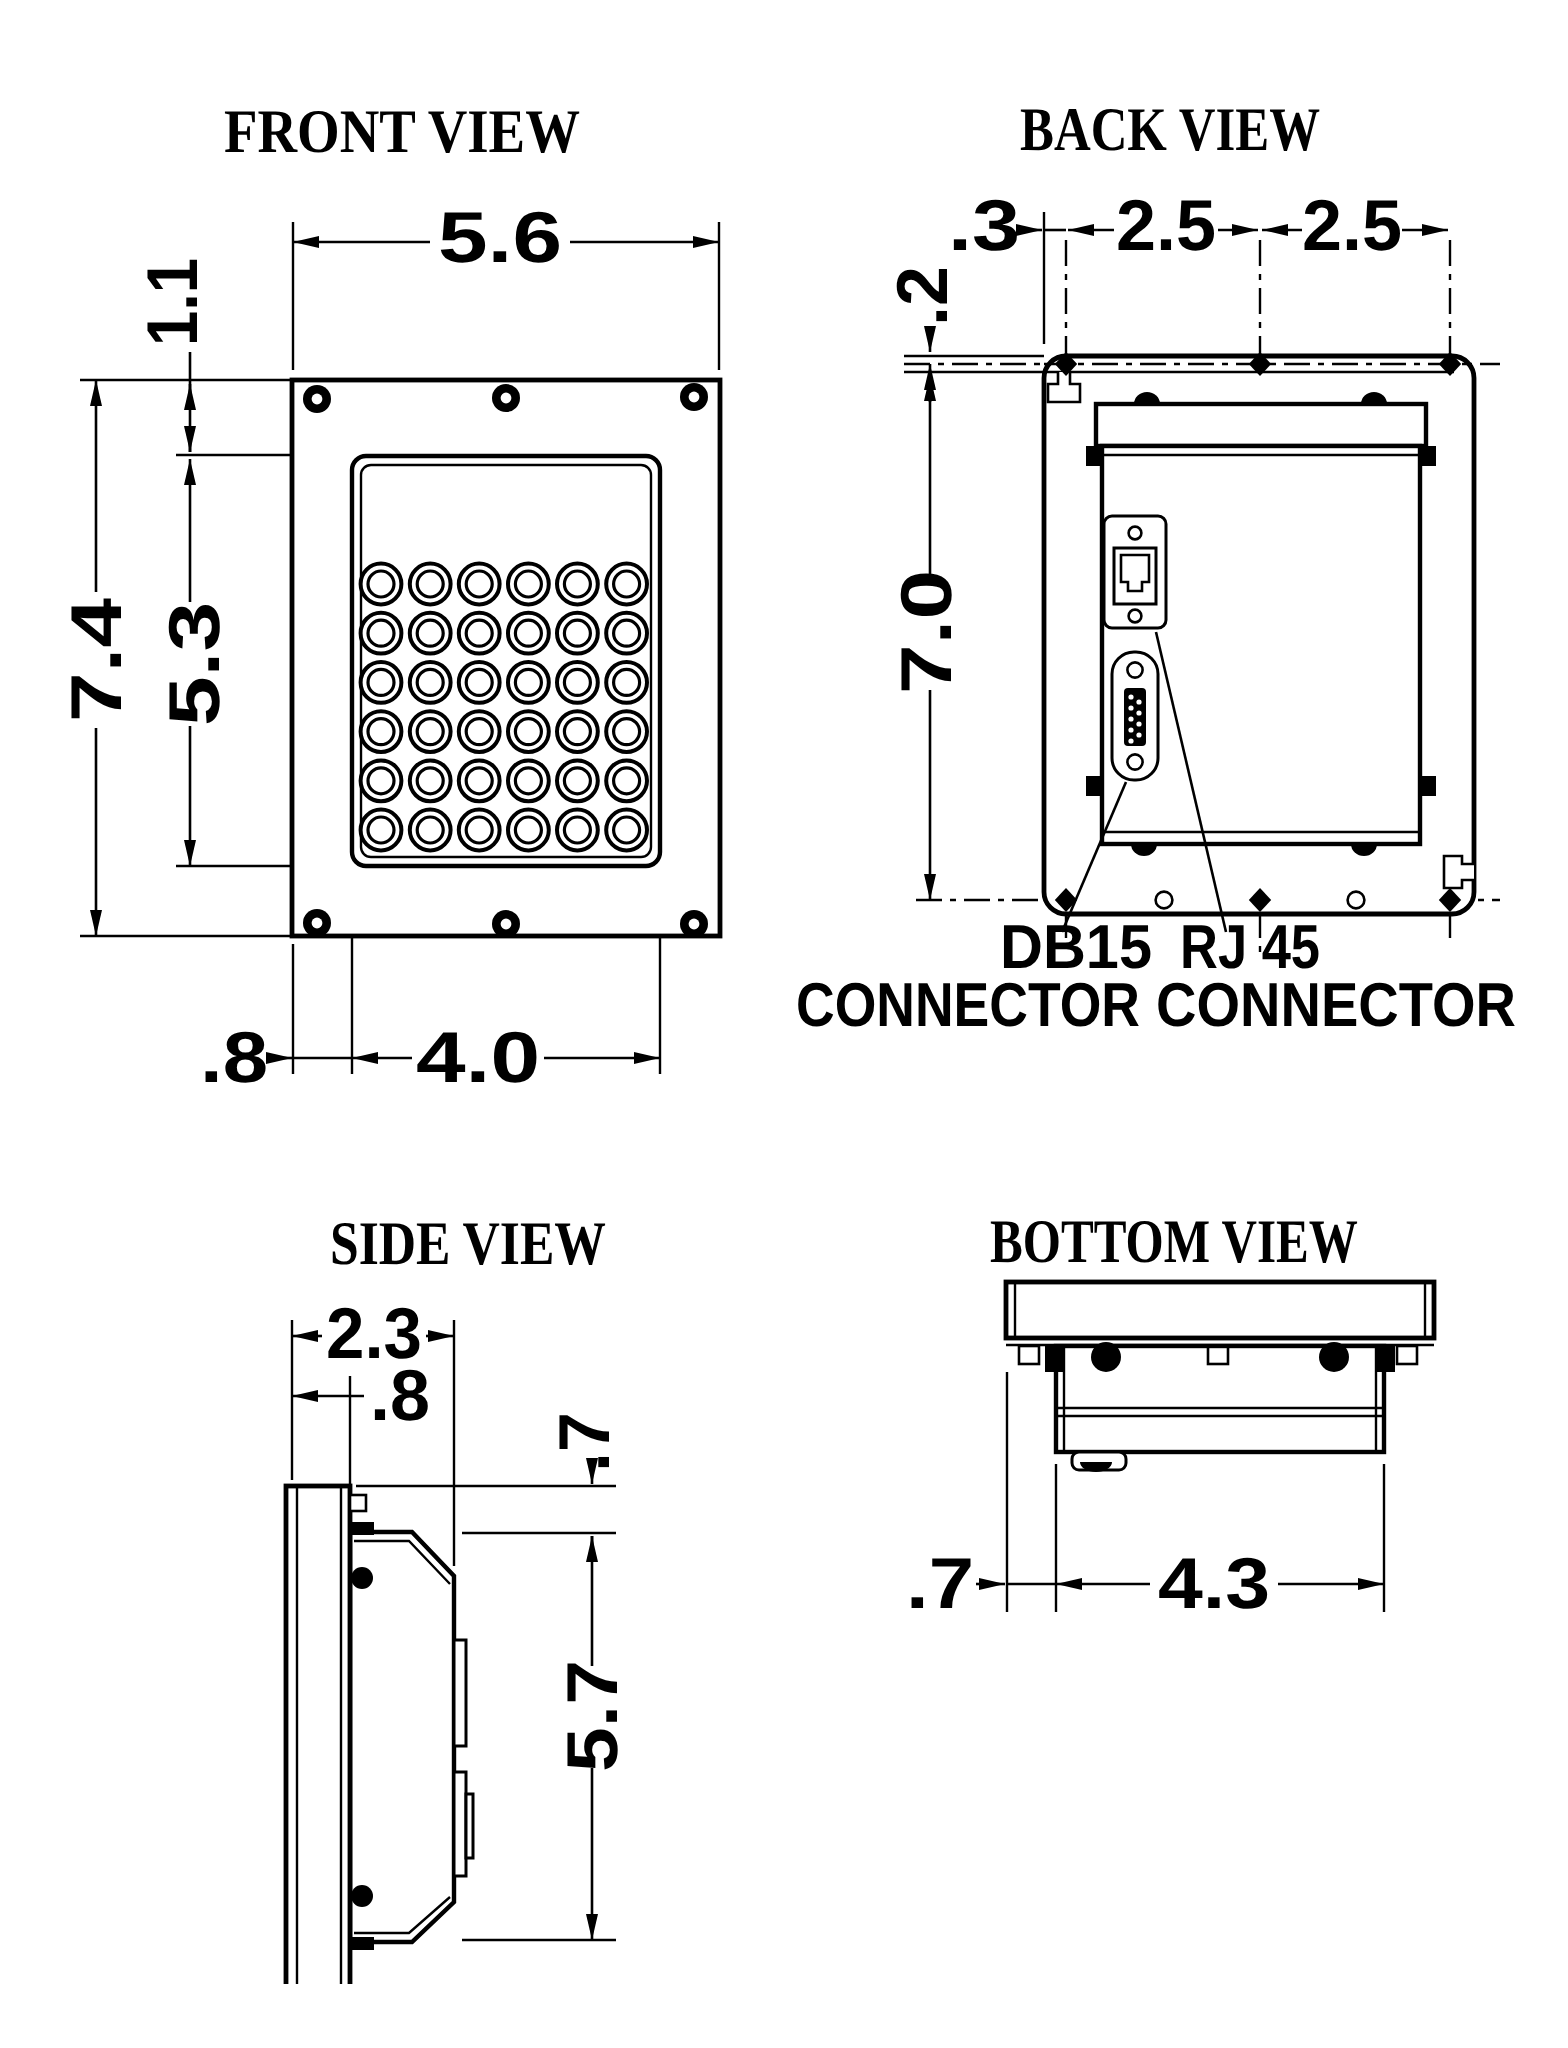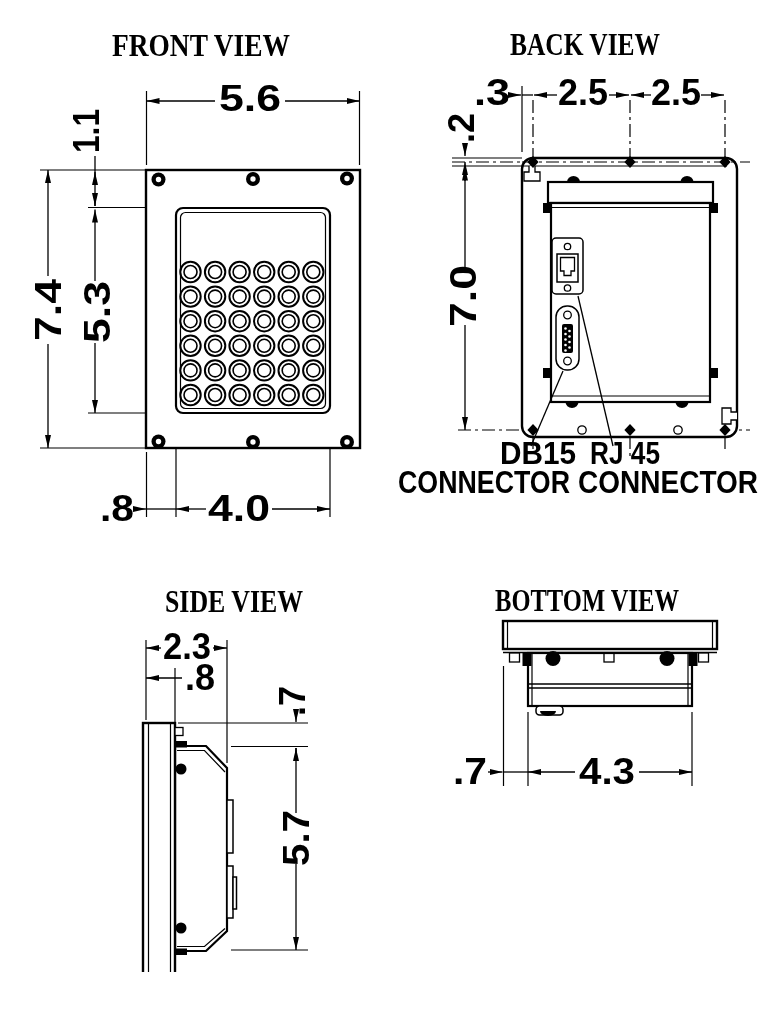--- a/index.html
+++ b/index.html
@@ -1,16 +1,16 @@
 <!DOCTYPE html>
 <html><head>
 <meta charset="utf-8">
 <style>
   html,body { margin:0; padding:0; background:#ffffff; }
-  .stage { width:784px; height:972px; background:#fff; }
+  .stage { width:784px; height:972px; background:#fff;margin-top:20px; }
   svg { display:block; }
   
   .ln  { stroke:#000; stroke-width:1.2; fill:none; }
   .ln13{ stroke:#000; stroke-width:1.3; fill:none; }
   .ln15{ stroke:#000; stroke-width:1.5; fill:none; }
   .ln2 { stroke:#000; stroke-width:2.2; fill:none; }
   .ln23{ stroke:#000; stroke-width:2.4; fill:none; }
   .cdash { stroke:#000; stroke-width:1.2; fill:none; stroke-dasharray:13 4 3 4; }
   .wfill { fill:#ffffff; }
   

